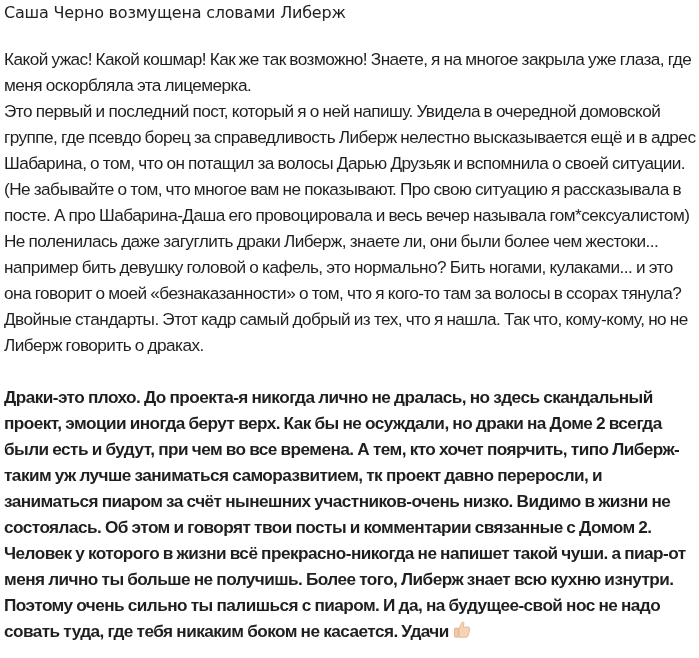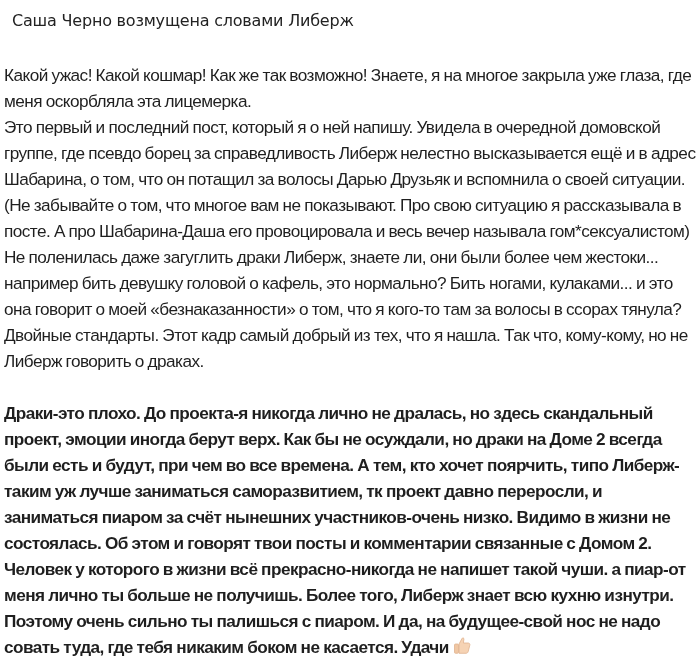--- a/index.html
+++ b/index.html
@@ -17,28 +17,28 @@
     .post {
       position: absolute;
       left: 4px;
       top: 0;
       width: 694px;
     }
     .post-title {
       font-family: "DejaVu Sans", sans-serif;
       font-size: 16px;
       line-height: 26px;
-      margin: 8px;
+      margin: 0;
       padding-top: 0px;
       font-weight: normal;
       color: #222222;
       letter-spacing: -0.2px;
     }
     .post-body {
-      margin-top: 28px;
+      margin-top: 20px;
     }
     .paragraph {
       font-family: "Liberation Sans", sans-serif;
       font-size: 17.2px;
       line-height: 26px;
       margin: 0;
       color: #1f1f1f;
       transform-origin: left top;
       letter-spacing: -0.55px;
       word-spacing: -0.5px;

